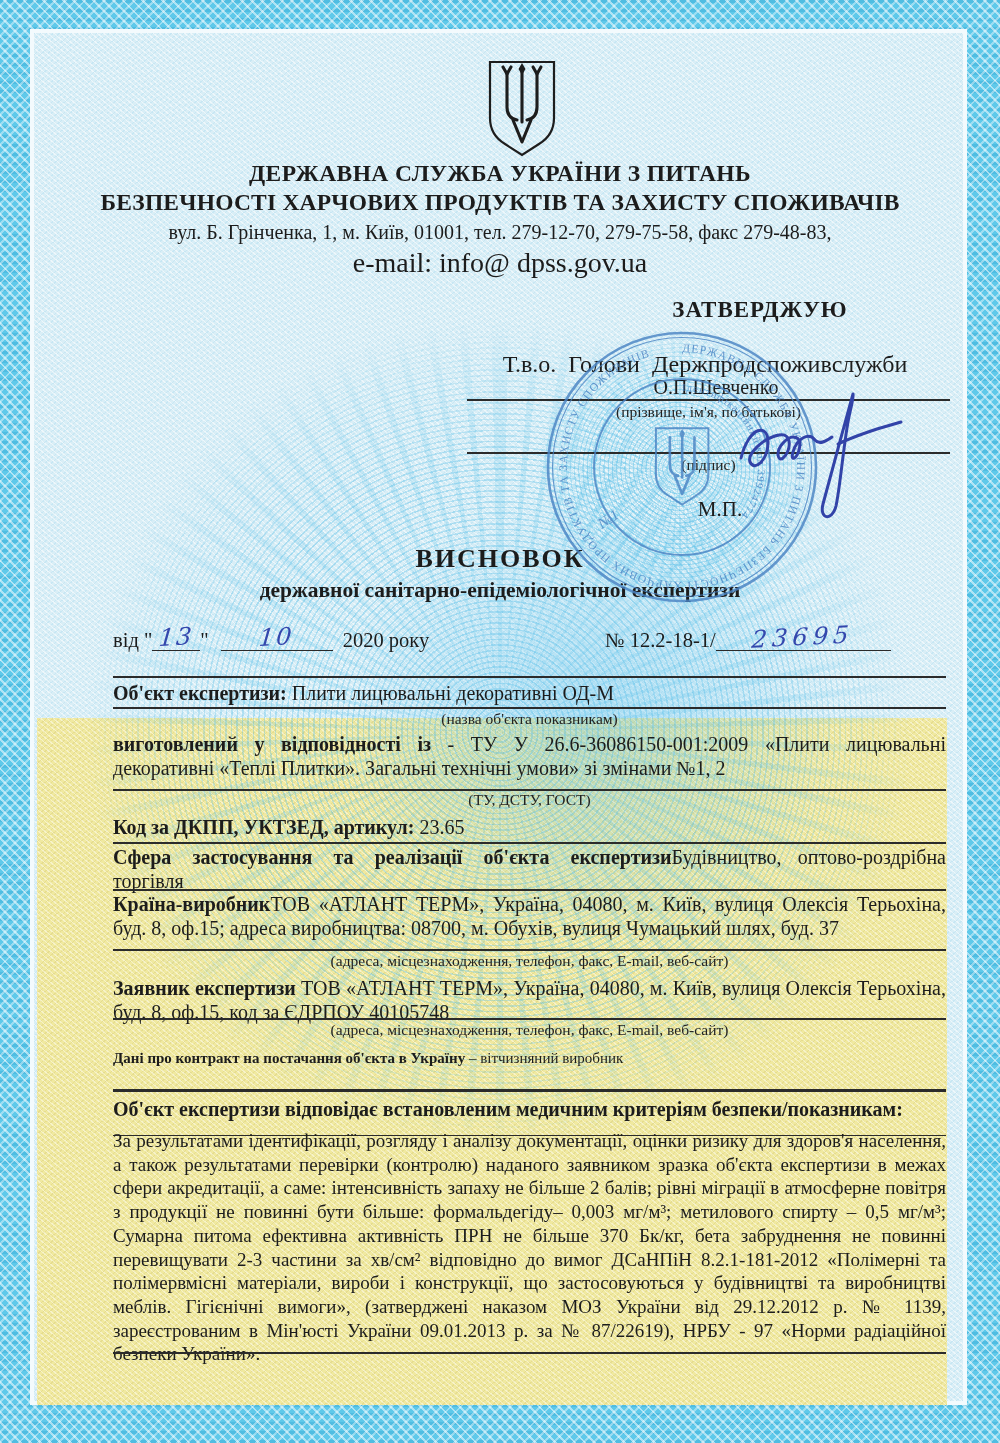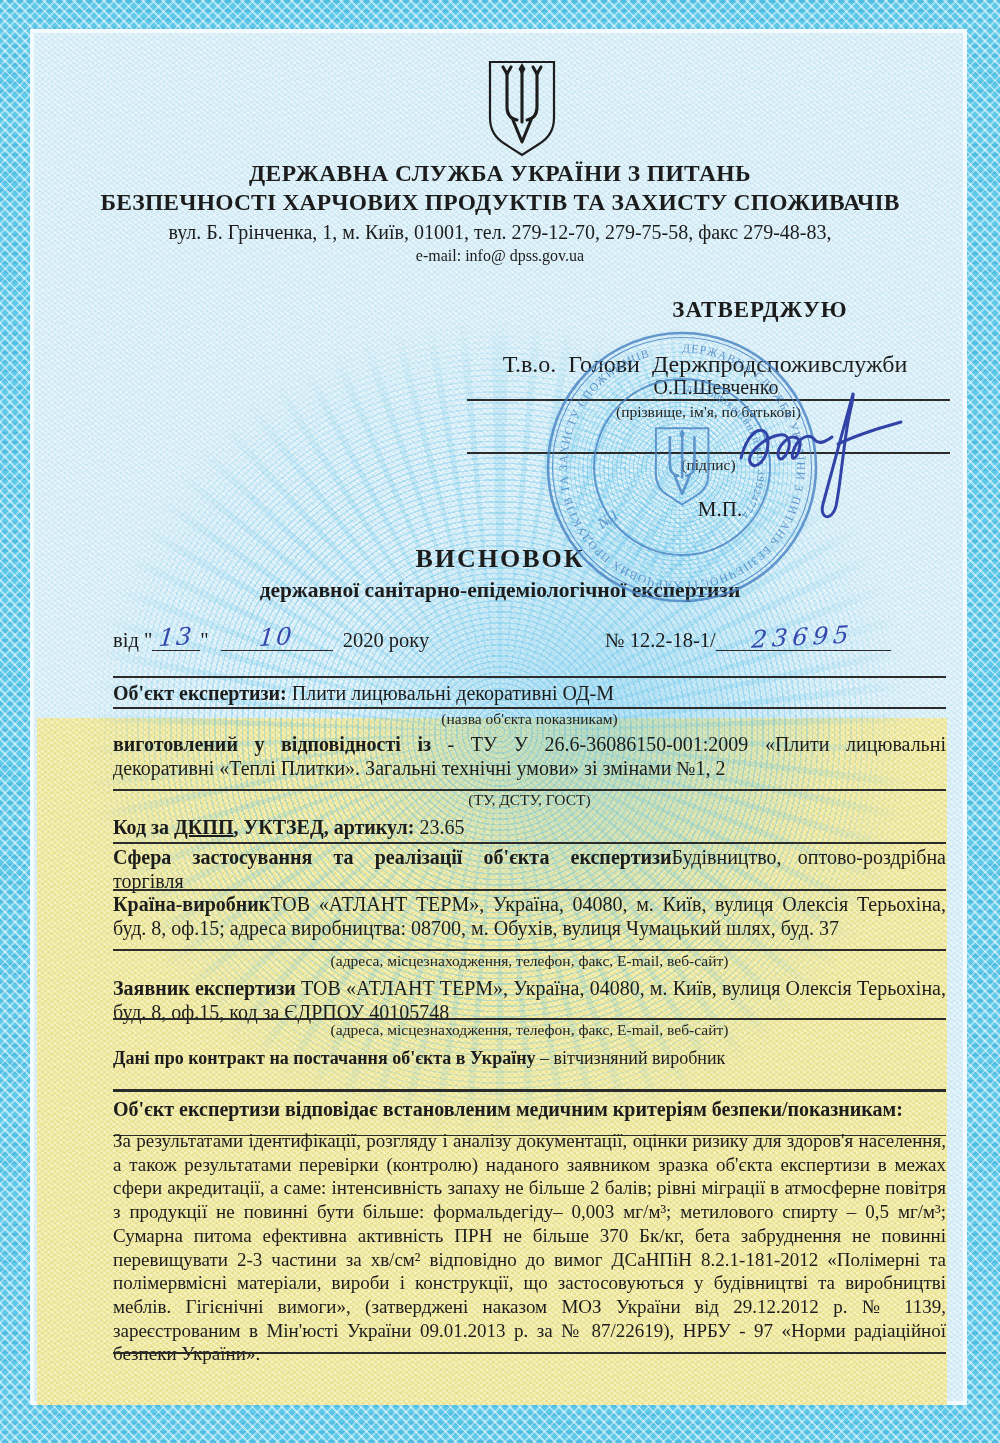--- a/index.html
+++ b/index.html
@@ -79,21 +79,21 @@
         <path d="M29,62 L38,84 L47,62"></path>
         <path d="M19,9 L23,16 L27,9"></path>
         <path d="M49,9 L53,16 L57,9"></path>
       </g>
       <path d="M38,5 L41.5,11 L38,17 L34.5,11 Z" fill="#1d1d1d"></path>
     </svg>
 
     <div class="abs ctr b" style="top:189px;font-size:23.5px;letter-spacing:.2px">БЕЗПЕЧНОСТІ ХАРЧОВИХ ПРОДУКТІВ ТА ЗАХИСТУ СПОЖИВАЧІВ</div>
     <div class="abs ctr b" style="top:160px;font-size:23.5px;letter-spacing:.4px">ДЕРЖАВНА СЛУЖБА УКРАЇНИ З ПИТАНЬ</div>
     <div class="abs ctr" style="top:221px;font-size:20px">вул. Б. Грінченка, 1, м. Київ, 01001, тел. 279-12-70, 279-75-58, факс 279-48-83,</div>
-    <div class="abs ctr" style="top:247px;font-size:16px">e-mail: info@ dpss.gov.ua</div>
+    <div class="abs ctr" style="top:247px;font-size:28px">e-mail: info@ dpss.gov.ua</div>
 
     <div class="abs b" style="top:297px;left:560px;width:400px;text-align:center;font-size:23px;letter-spacing:1px">ЗАТВЕРДЖУЮ</div>
     <div class="abs" style="top:351px;left:475px;width:460px;text-align:center;font-size:24px;word-spacing:6px">Т.в.о. Голови  Держпродспоживслужби</div>
     <div class="abs" style="top:376px;left:486px;width:460px;text-align:center;font-size:20px">О.П.Шевченко</div>
     <div class="hr" style="top:399px;left:467px;width:483px"></div>
     <div class="abs cap" style="top:403px;left:467px;width:483px">(прізвище, ім'я, по батькові)</div>
     <div class="hr" style="top:452px;left:467px;width:483px"></div>
     <div class="abs cap" style="top:456px;left:467px;width:483px">(підпис)</div>
     <div class="abs" style="top:497px;left:600px;width:240px;text-align:center;font-size:21px">М.П.</div>
 
@@ -152,21 +152,21 @@
     <div class="abs cap" style="top:710px;left:113px;width:833px">(назва об'єкта показникам)</div>
 
     <div class="abs fld" style="top:733px;left:113px;width:833px">
       <span class="b">виготовлений у відповідності із</span>
       <span>- ТУ У 26.6-36086150-001:2009 «Плити лицювальні декоративні «Теплі Плитки». Загальні технічні умови» зі змінами №1, 2</span>
     </div>
     <div class="hr" style="top:789px;left:113px;width:833px"></div>
     <div class="abs cap" style="top:791px;left:113px;width:833px">(ТУ, ДСТУ, ГОСТ)</div>
 
     <div class="abs fld" style="top:816px;left:113px;width:833px">
-      <span class="b">Код за </span><span class="b" style="text-decoration:underline">ДКПП</span><span class="b">, УКТЗЕД, артикул:</span>
+      <span class="b">Код за </span><span class="b" style="">ДКПП</span><span class="b">, УКТЗЕД, артикул:</span>
       <span>23.65</span>
     </div>
     <div class="hr" style="top:842px;left:113px;width:833px"></div>
 
     <div class="abs fld" style="top:846px;left:113px;width:833px">
       <span class="b lblgap" style="word-spacing:5px">Сфера застосування та реалізації об'єкта експертизи</span><span>Будівництво, оптово-роздрібна торгівля</span>
     </div>
     <div class="hr" style="top:889px;left:113px;width:833px"></div>
 
     <div class="abs fld" style="top:893px;left:113px;width:833px">
@@ -175,21 +175,21 @@
     <div class="hr" style="top:949px;left:113px;width:833px"></div>
     <div class="abs cap" style="top:952px;left:113px;width:833px">(адреса, місцезнаходження, телефон, факс, E-mail, веб-сайт)</div>
 
     <div class="abs fld" style="top:977px;left:113px;width:833px">
       <span class="b">Заявник експертизи</span>
       <span>ТОВ «АТЛАНТ ТЕРМ», Україна, 04080, м. Київ, вулиця Олексія Терьохіна, буд. 8, оф.15, код за ЄДРПОУ 40105748</span>
     </div>
     <div class="hr" style="top:1018px;left:113px;width:833px"></div>
     <div class="abs cap" style="top:1021px;left:113px;width:833px">(адреса, місцезнаходження, телефон, факс, E-mail, веб-сайт)</div>
 
-    <div class="abs fld" style="top:1047px;left:113px;width:833px;font-size:18px">
+    <div class="abs fld" style="top:1047px;left:113px;width:833px;font-size:15px">
       <span class="b">Дані про контракт на постачання об'єкта в Україну</span>
       <span>– вітчизняний виробник</span>
     </div>
 
     <div class="hr" style="top:1089px;left:113px;width:833px;height:2.5px"></div>
 
     <div class="abs b" style="top:1098px;left:113px;width:833px;font-size:20px;padding-bottom:14px;border-bottom:1.9px solid #2b2b2b">Об'єкт експертизи відповідає встановленим медичним критеріям безпеки/показникам:</div>
 
     <div class="abs" style="top:1129px;left:113px;width:833px;font-size:19px;line-height:23.7px;text-align:justify">За результатами ідентифікації, розгляду і аналізу документації, оцінки ризику для здоров'я населення, а також результатами перевірки (контролю) наданого заявником зразка об'єкта експертизи в межах сфери акредитації, а саме: інтенсивність запаху не більше 2 балів; рівні міграції в атмосферне повітря з продукції не повинні бути більше: формальдегіду– 0,003 мг/м³; метилового спирту – 0,5 мг/м³; Сумарна питома ефективна активність ПРН не більше 370 Бк/кг, бета забруднення не повинні перевищувати 2-3 частини за хв/см² відповідно до вимог ДСаНПіН 8.2.1-181-2012 «Полімерні та полімервмісні матеріали, вироби і конструкції, що застосовуються у будівництві та виробництві меблів. Гігієнічні вимоги», (затверджені наказом МОЗ України від 29.12.2012 р. № 1139, зареєстрованим в Мін'юсті України 09.01.2013 р. за № 87/22619), НРБУ - 97 «Норми радіаційної безпеки України».</div>
 

